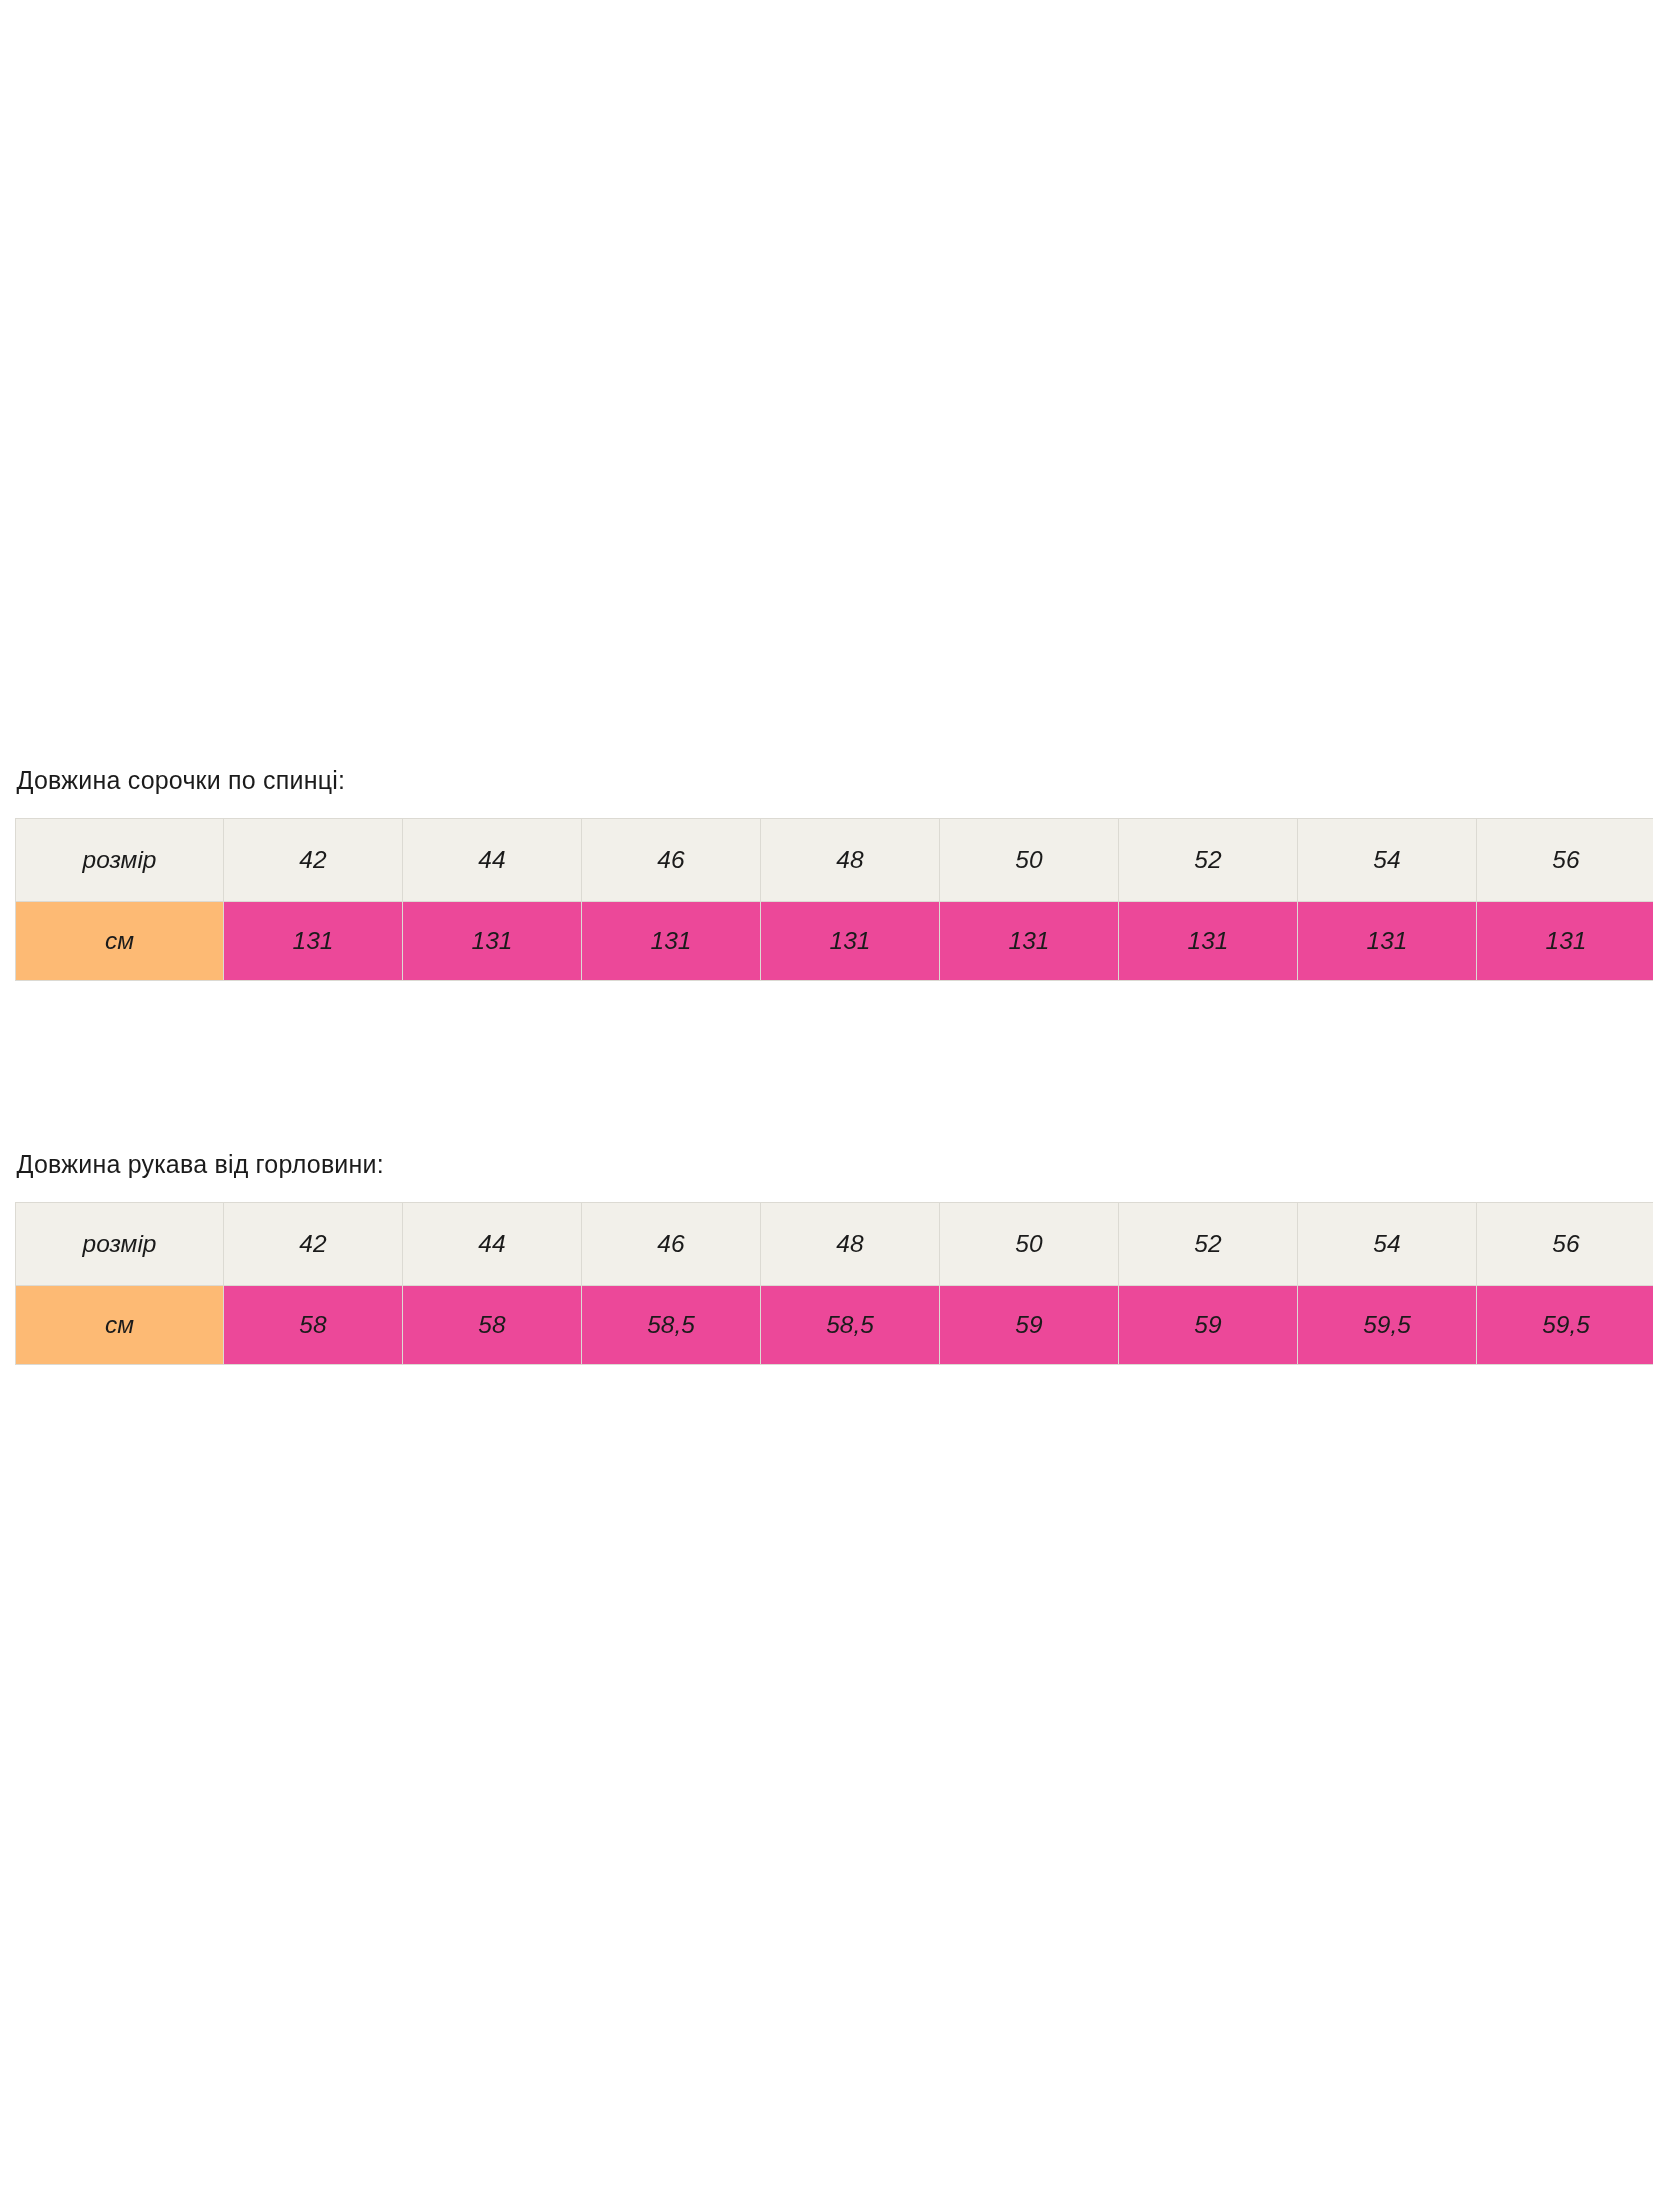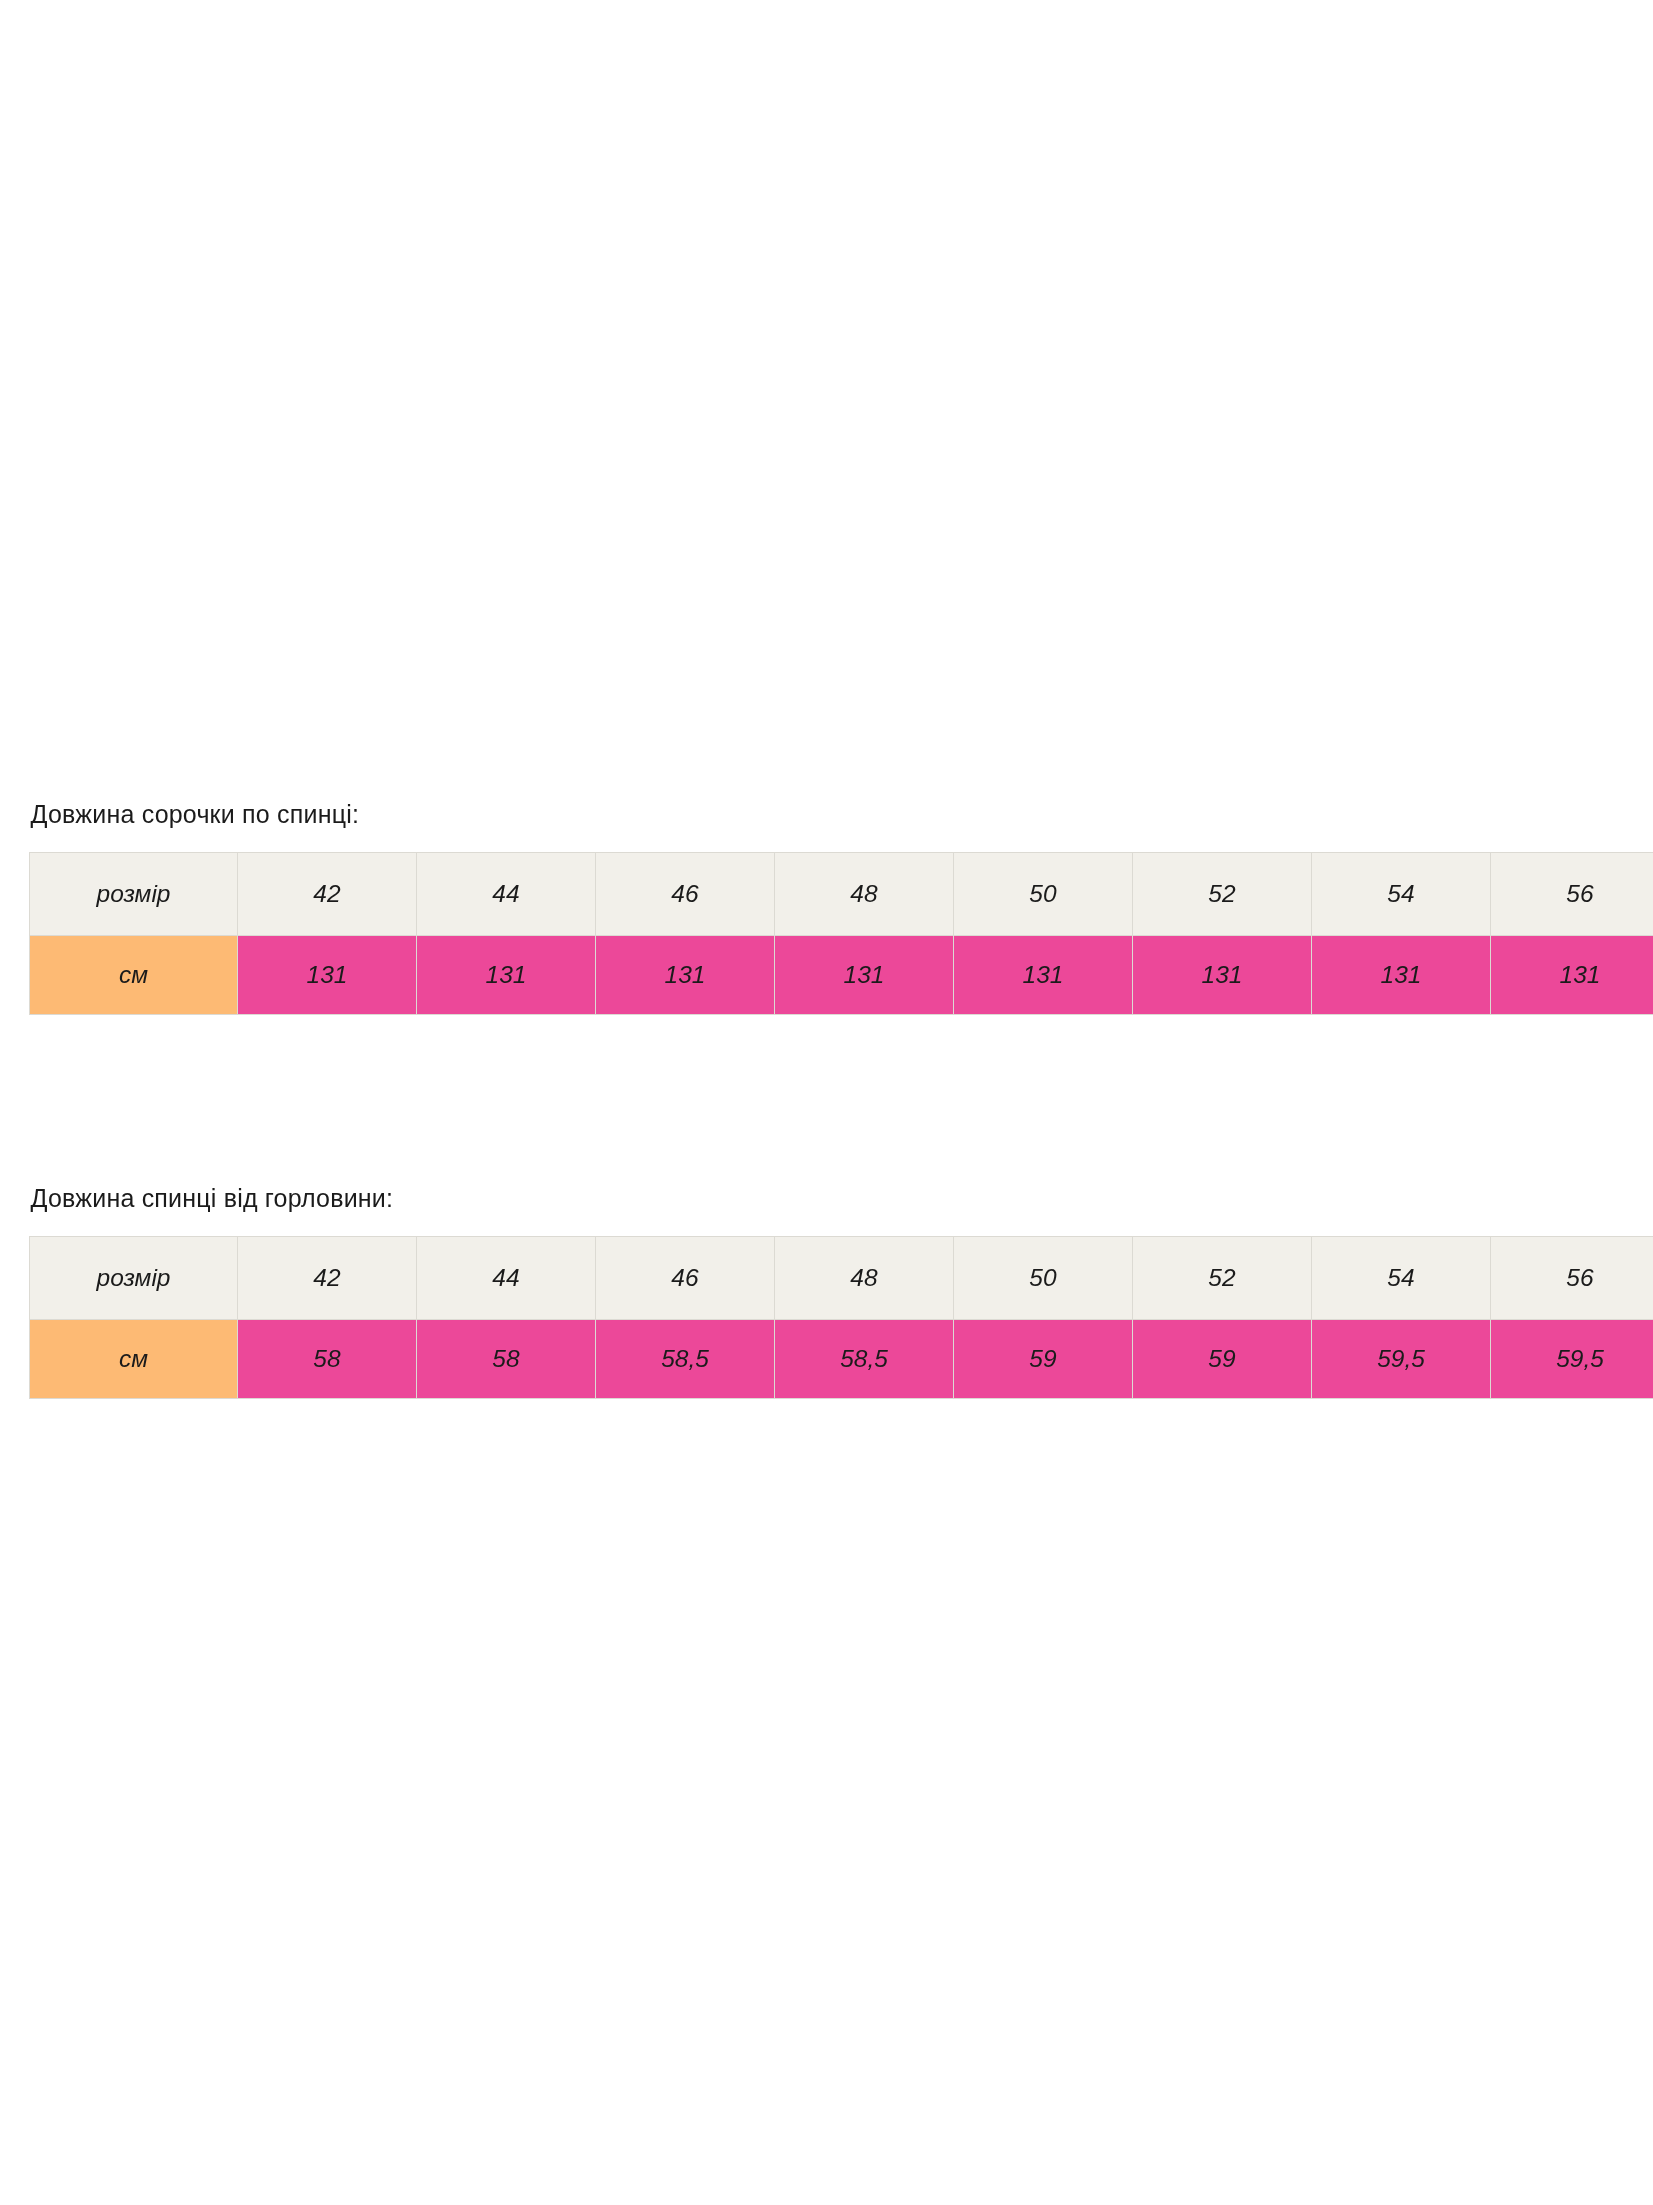--- a/index.html
+++ b/index.html
@@ -19,23 +19,22 @@
     position: absolute;
     left: 0;
     top: 0;
     width: 1654px;
     height: 2205px;
     box-sizing: border-box;
     padding: 0 29px;
   }
   .section {
     position: absolute;
-    left: 29px;
+    left: 15px;
     width: 1621px;
-    margin-top: 34px;
   }
   .section-1 { top: 764px; }
   .section-2 { top: 1148px; }
 
   .caption {
     font-size: 25px;
     line-height: 1.3;
     color: #1b1b1b;
     margin: 0 0 21px 1.6px;
     font-weight: 400;
@@ -106,21 +105,21 @@
           <td class="data-cell">131</td>
           <td class="data-cell">131</td>
           <td class="data-cell">131</td>
           <td class="data-cell">131</td>
         </tr>
       </tbody>
     </table>
   </div>
 
   <div class="section section-2">
-    <p class="caption">Довжина спинці від горловини:</p>
+    <p class="caption">Довжина рукава від горловини:</p>
     <table class="size-table">
       <tbody>
         <tr class="header-row">
           <td class="label-cell">розмір</td>
           <td class="data-cell">42</td>
           <td class="data-cell">44</td>
           <td class="data-cell">46</td>
           <td class="data-cell">48</td>
           <td class="data-cell">50</td>
           <td class="data-cell">52</td>

